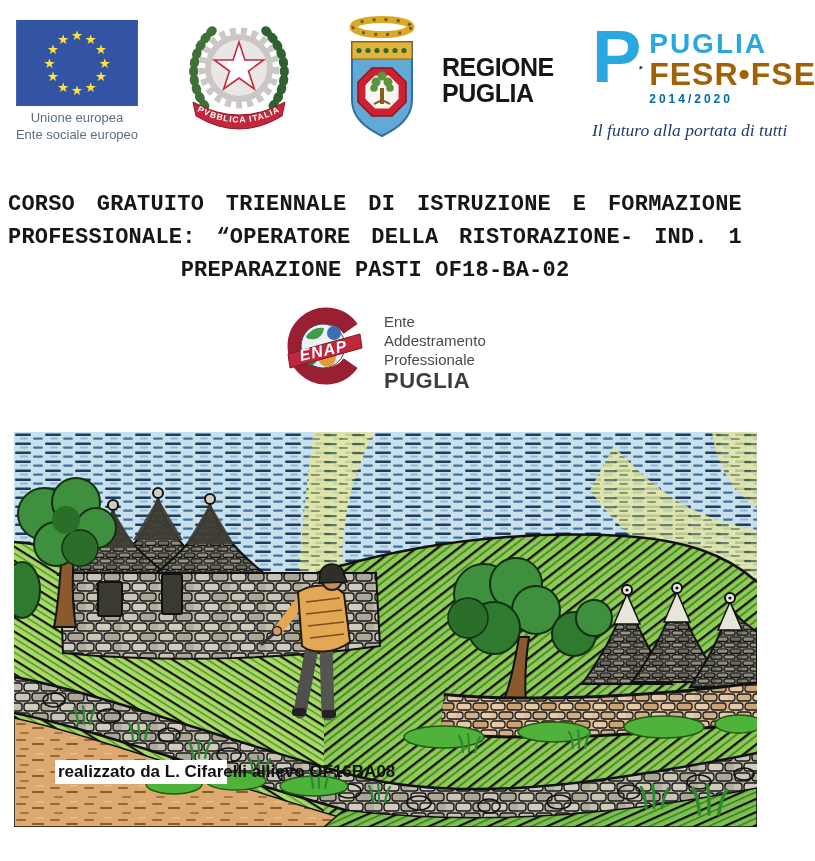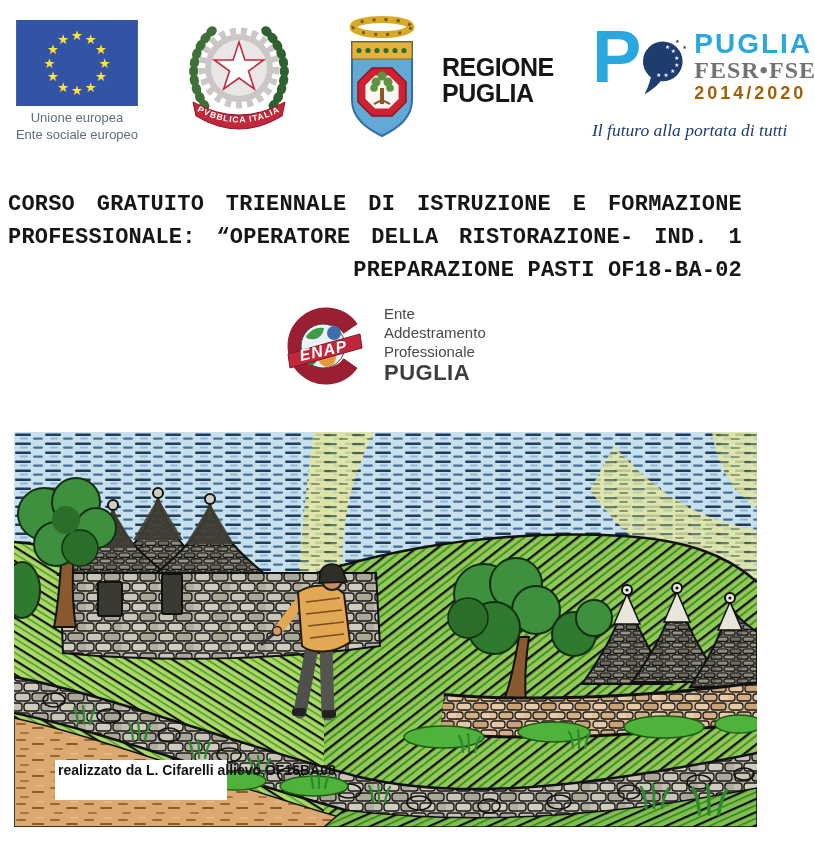--- a/index.html
+++ b/index.html
@@ -11,42 +11,42 @@
   .eu-caption{margin-top:0;font-size:13px;line-height:1.3;color:#5C6F80;}
   .italy-emblem{position:absolute;left:183px;top:8px;}
   .puglia-shield{position:absolute;left:344px;top:12px;}
   .regione-text{position:absolute;left:442px;top:54px;font-weight:800;font-size:25px;
         line-height:26px;color:#161616;letter-spacing:-0.5px;}
   .po-block{position:absolute;left:592px;top:22px;width:224px;}
   .po-row{display:flex;align-items:flex-start;}
   .po-p{font-size:74px;font-weight:800;color:#2AA7DF;line-height:0.95;letter-spacing:-2px;}
   .po-texts{margin-left:6px;margin-top:8px;}
   .po-brand{font-size:28px;font-weight:800;color:#2AA7DF;letter-spacing:2px;line-height:1.0;}
-  .po-funds{font-size:24px;font-weight:800;color:#737373;letter-spacing:1px;line-height:1.05;font-family:Liberation Serif, serif;}
-  .po-period{font-size:18px;font-weight:600;color:#a16207;letter-spacing:3px;line-height:1.2;}
+  .po-funds{font-size:32px;font-weight:800;color:#a16207;letter-spacing:1px;line-height:1.05;}
+  .po-period{font-size:12px;font-weight:600;color:#0369a1;letter-spacing:3px;line-height:1.2;}
   .po-tagline{margin-top:6px;font-family:"Liberation Serif",serif;font-style:italic;
         font-size:17.5px;color:#1F3C6E;white-space:nowrap;}
   .po-tagline b{font-weight:400;}
 
   
   .course-title{position:absolute;left:8px;top:188px;width:734px;
         font-family:Liberation Mono, monospace;font-weight:700;color:#161616;
         font-size:22px;line-height:33px;letter-spacing:0.2px;}
   .course-title .just{text-align:justify;text-align-last:justify;}
-  .course-title .plain{text-align:right;}
+  .course-title .plain{text-align:center;}
 
   
   .enap{position:absolute;left:286px;top:304px;display:flex;align-items:flex-start;}
-  .enap-texts{margin-left:12px;color:#4A4A4A;font-size:15px;line-height:19px;}
+  .enap-texts{margin-left:12px;margin-top:8px;color:#4A4A4A;font-size:15px;line-height:19px;}
   .enap-puglia{font-size:22px;font-weight:700;color:#3D3D3D;margin-top:2px;letter-spacing:0.5px;}
 
   
   .illustration{position:absolute;left:14px;top:432px;width:743px;height:395px;}
-  .illu-caption{position:absolute;left:41px;top:328px;width:172px;height:40px;
-        background:#ffffff;font-size:14px;font-weight:700;color:#111;
+  .illu-caption{position:absolute;left:41px;top:328px;width:172px;height:24px;
+        background:#ffffff;font-size:17px;font-weight:700;color:#111;
         padding:2px 3px 0 3px;box-sizing:border-box;white-space:nowrap;}
 </style>
 </head>
 <body>
 
 <div class="page">
 
   <div class="eu-block">
     <svg width="126" height="86" viewBox="0 0 119 84">
       <rect x="0" y="0" width="119" height="84" fill="#3353A4"></rect>

